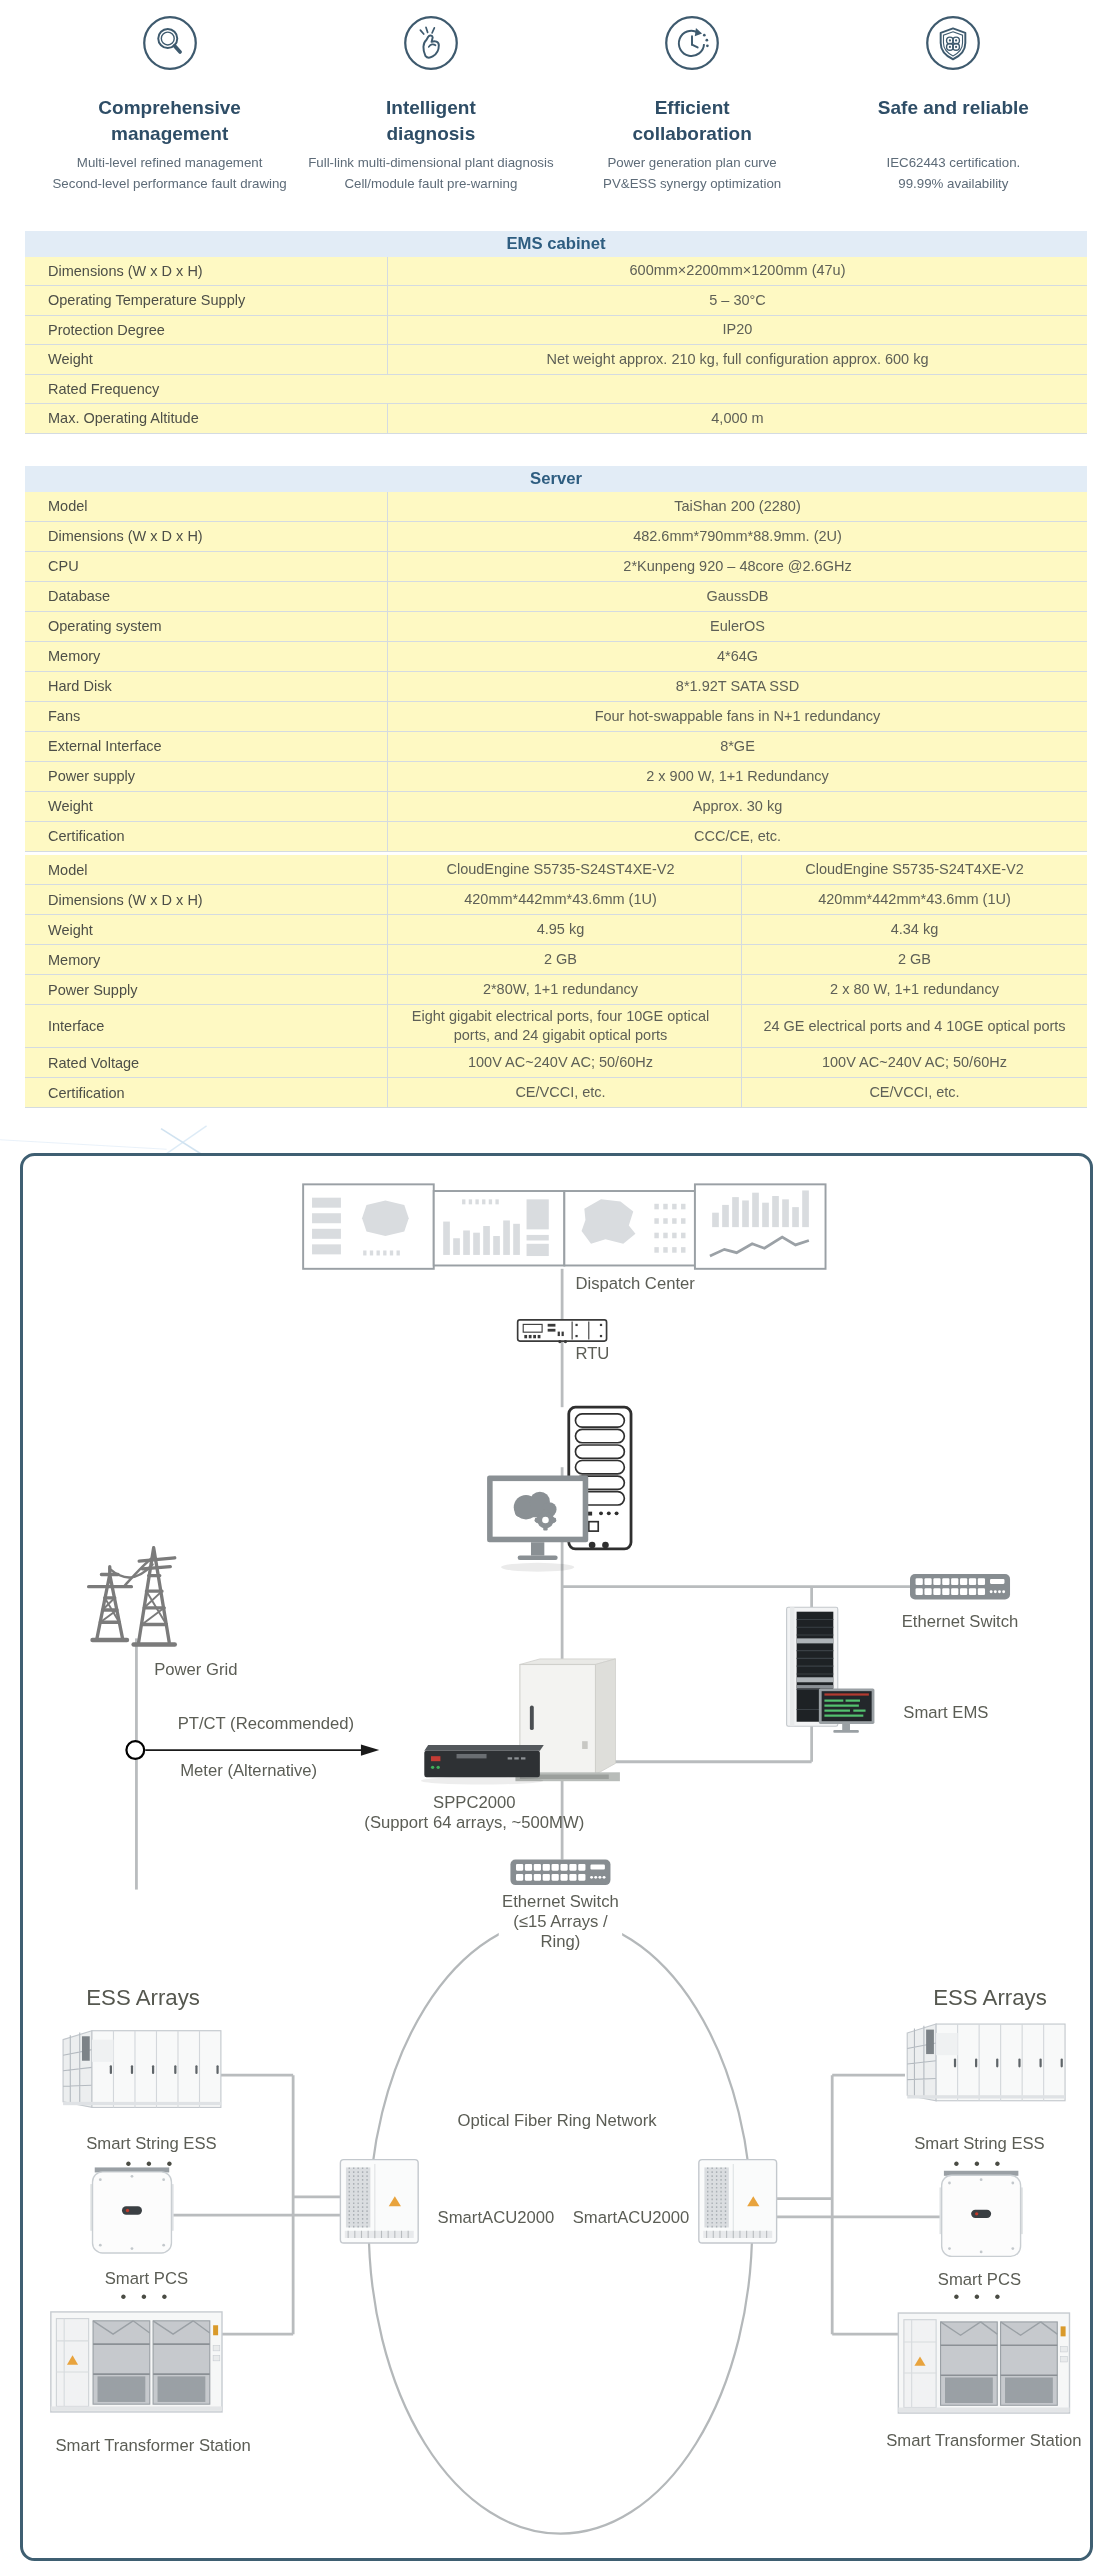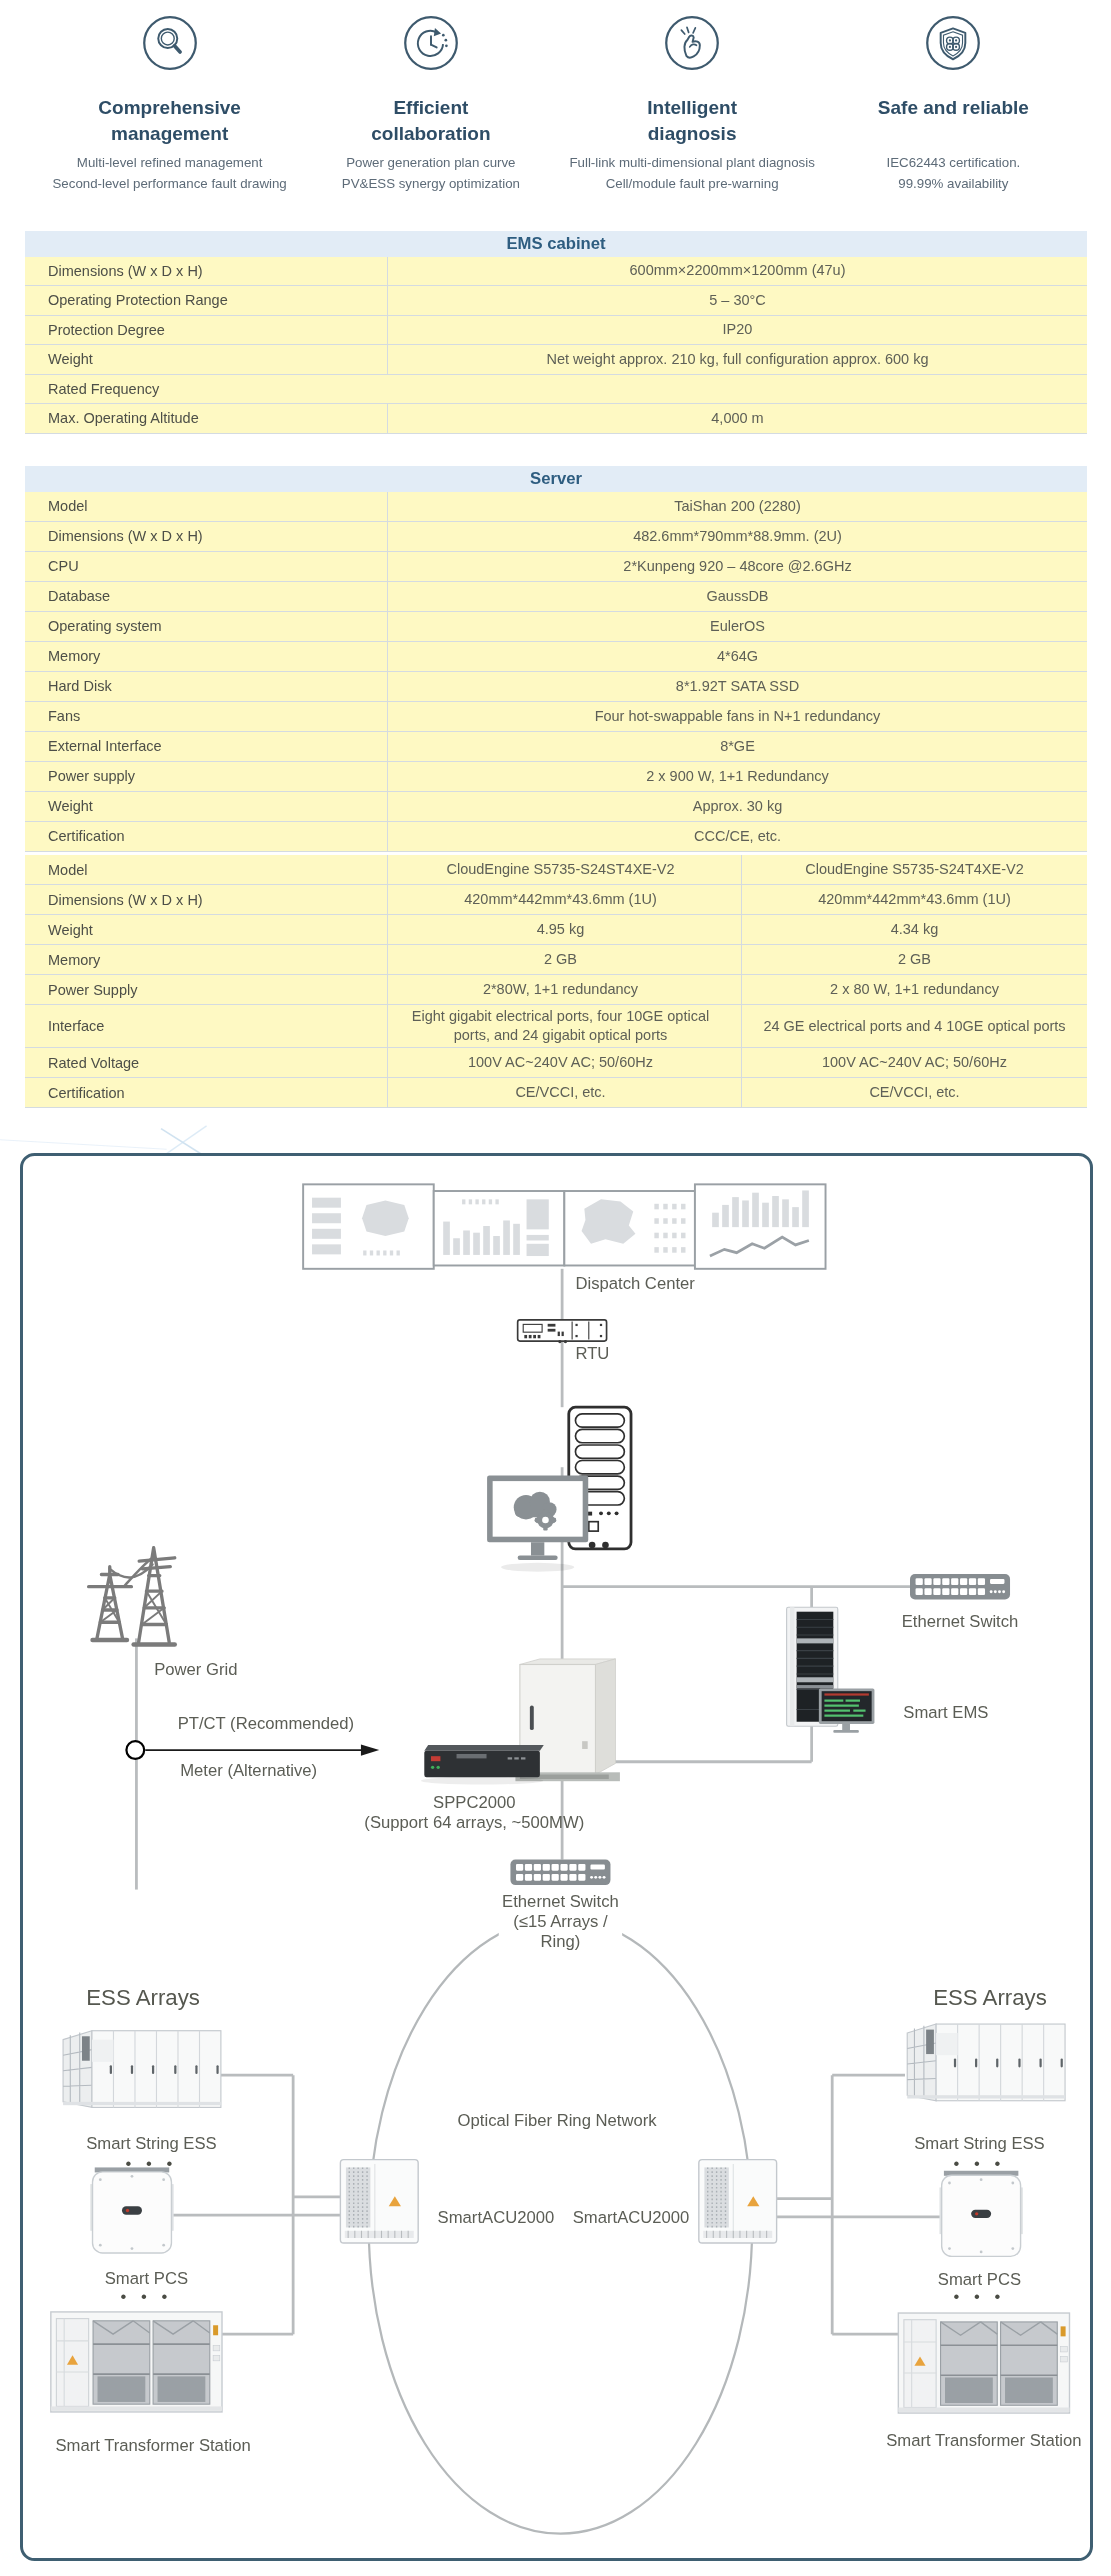--- a/index.html
+++ b/index.html
@@ -61,57 +61,57 @@
     <div class="f-sub">
       <div>Multi-level refined management</div>
         <div>Second-level performance fault drawing</div>
     </div>
   </div>
 
   <div class="feature">
     <div class="f-icon">
       <svg viewBox="0 0 100 100" fill="none" stroke="#3e5a6e">
         <circle cx="50" cy="50" r="46" stroke-width="4"></circle>
+        <line x1="44" y1="31" x2="41" y2="22" stroke-width="3" stroke-linecap="round"></line>
+        <line x1="52" y1="32" x2="56" y2="23" stroke-width="3" stroke-linecap="round"></line>
+        <line x1="37" y1="34" x2="31" y2="27" stroke-width="3" stroke-linecap="round"></line>
+        <path d="M40,73 C35,62 35,50 42,44 L45,39 C47,35 53,36 53,40 L51,48 C57,45 64,48 64,54 C64,63 60,70 53,74 C48,77 43,77 40,73 Z" stroke-width="3.5" stroke-linejoin="round"></path>
+        <path d="M46,57 C49,52 54,51 58,54" stroke-width="3" stroke-linecap="round"></path>
+      </svg>
+    </div>
+    <div class="f-title">
+      <div>Intelligent</div>
+        <div>diagnosis</div>
+    </div>
+    <div class="f-sub">
+      <div>Full-link multi-dimensional plant diagnosis</div>
+        <div>Cell/module fault pre-warning</div>
+    </div>
+  </div>
+
+  <div class="feature">
+    <div class="f-icon">
+      <svg viewBox="0 0 100 100" fill="none" stroke="#3e5a6e">
+        <circle cx="50" cy="50" r="46" stroke-width="4"></circle>
         <path d="M60,31 A22.5,22.5 0 1 0 71.5,52" stroke-width="3.5"></path>
         <polygon points="57,23 68,33 55,38" fill="#3e5a6e" stroke="none"></polygon>
         <circle cx="72" cy="36" r="2.4" fill="#3e5a6e" stroke="none"></circle>
         <circle cx="76.5" cy="45" r="2.4" fill="#3e5a6e" stroke="none"></circle>
         <circle cx="77.5" cy="55" r="2.4" fill="#3e5a6e" stroke="none"></circle>
         <line x1="50" y1="53" x2="50" y2="38" stroke-width="3.5" stroke-linecap="round"></line>
         <line x1="50" y1="53" x2="60" y2="58" stroke-width="3.5" stroke-linecap="round"></line>
       </svg>
     </div>
     <div class="f-title">
       <div>Efficient</div>
         <div>collaboration</div>
     </div>
     <div class="f-sub">
       <div>Power generation plan curve</div>
         <div>PV&amp;ESS synergy optimization</div>
-    </div>
-  </div>
-
-  <div class="feature">
-    <div class="f-icon">
-      <svg viewBox="0 0 100 100" fill="none" stroke="#3e5a6e">
-        <circle cx="50" cy="50" r="46" stroke-width="4"></circle>
-        <line x1="44" y1="31" x2="41" y2="22" stroke-width="3" stroke-linecap="round"></line>
-        <line x1="52" y1="32" x2="56" y2="23" stroke-width="3" stroke-linecap="round"></line>
-        <line x1="37" y1="34" x2="31" y2="27" stroke-width="3" stroke-linecap="round"></line>
-        <path d="M40,73 C35,62 35,50 42,44 L45,39 C47,35 53,36 53,40 L51,48 C57,45 64,48 64,54 C64,63 60,70 53,74 C48,77 43,77 40,73 Z" stroke-width="3.5" stroke-linejoin="round"></path>
-        <path d="M46,57 C49,52 54,51 58,54" stroke-width="3" stroke-linecap="round"></path>
-      </svg>
-    </div>
-    <div class="f-title">
-      <div>Intelligent</div>
-        <div>diagnosis</div>
-    </div>
-    <div class="f-sub">
-      <div>Full-link multi-dimensional plant diagnosis</div>
-        <div>Cell/module fault pre-warning</div>
     </div>
   </div>
 
   <div class="feature">
     <div class="f-icon">
       <svg viewBox="0 0 100 100" fill="none" stroke="#3e5a6e">
         <circle cx="50" cy="50" r="46" stroke-width="4"></circle>
         <path d="M50,24 L72,32 L72,50 C72,64 63,73 50,79 C37,73 28,64 28,50 L28,32 Z" stroke-width="3.5" stroke-linejoin="round"></path>
         <path d="M50,30 L67,36 L67,50 C67,61 60,68 50,73 C40,68 33,61 33,50 L33,36 Z" stroke-width="2"></path>
         <circle cx="44.5" cy="45.5" r="6" stroke-width="2.5"></circle>
@@ -137,21 +137,21 @@
 
 <div class="spec" style="top:231px">
   <div class="thead">
       <span>EMS cabinet</span>
     </div>
   <div class="row h53">
       <div class="lbl">Dimensions (W x D x H)</div>
       <div class="val">600mm×2200mm×1200mm (47u)</div>
     </div>
   <div class="row h53">
-      <div class="lbl">Operating Protection Range</div>
+      <div class="lbl">Operating Temperature Supply</div>
       <div class="val">5 – 30°C</div>
     </div>
   <div class="row h53">
       <div class="lbl">Protection Degree</div>
       <div class="val">IP20</div>
     </div>
   <div class="row h53">
       <div class="lbl">Weight</div>
       <div class="val">Net weight approx. 210 kg, full configuration approx. 600 kg</div>
     </div>

